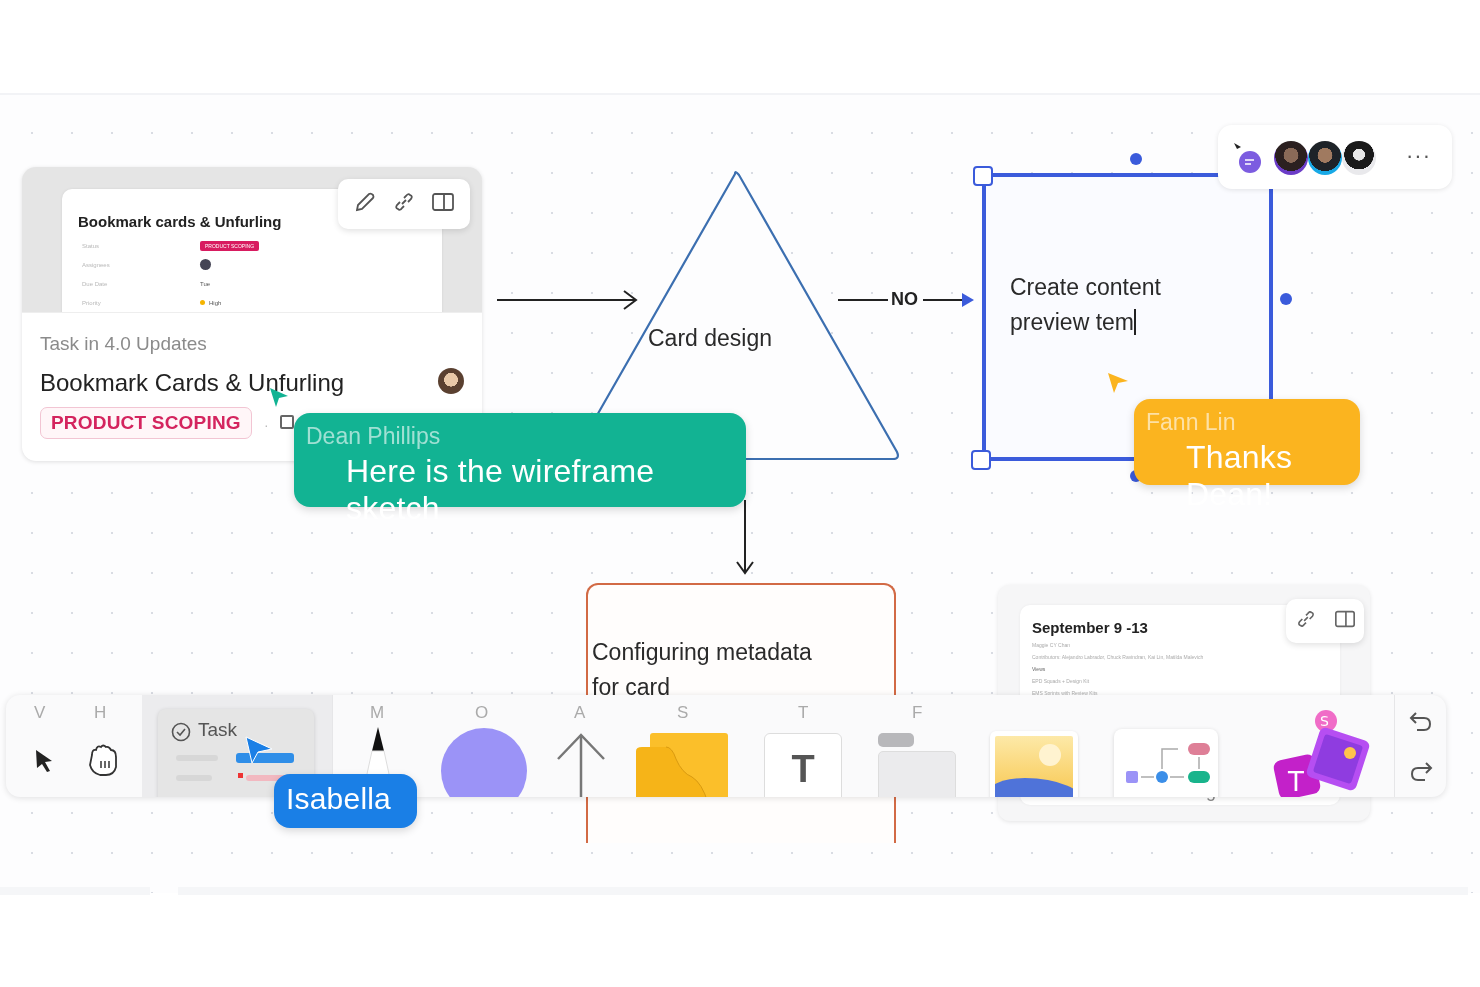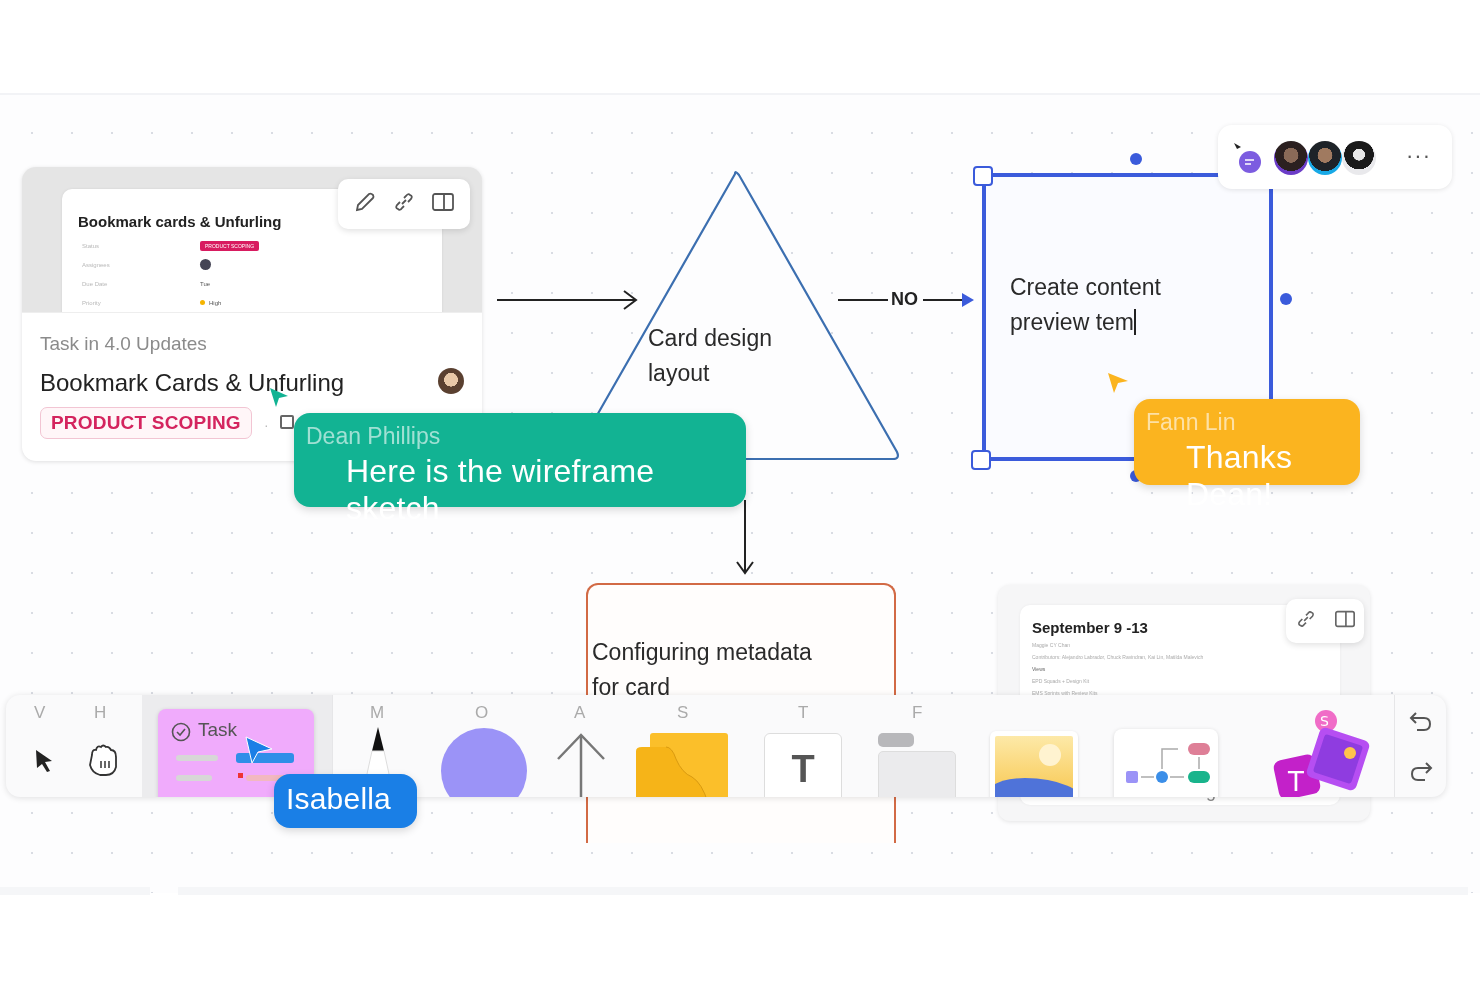--- a/index.html
+++ b/index.html
@@ -101,21 +101,21 @@
     .doc-actions { position: absolute; left: 288px; top: 14px; width: 78px; height: 44px; background: #fff; border-radius: 10px; box-shadow: 0 2px 6px rgba(0,0,0,0.12); display: flex; align-items: center; justify-content: space-around; }
     .doc-footer { position: absolute; left: 112px; top: 196px; font-size: 18px; color: #888; }
 
     
     .toolbar {
       position: absolute; left: 6px; top: 695px; width: 1440px; height: 102px;
       background: #fafafb; border-radius: 14px; box-shadow: 0 1px 6px rgba(0,0,0,0.12); overflow: hidden;
     }
     .tb-key { position: absolute; top: 8px; font-size: 17px; color: #aaa; }
     .tb-sep { position: absolute; top: 0; width: 1px; height: 102px; background: #e6e6e8; }
-    .task-tool { position: absolute; left: 152px; top: 14px; width: 156px; height: 96px; background: #f0abfc; border-radius: 8px; box-shadow: 0 1px 4px rgba(0,0,0,0.15); padding-left: 17px; }
+    .task-tool { position: absolute; left: 152px; top: 14px; width: 156px; height: 96px; background: #e5e5e5; border-radius: 8px; box-shadow: 0 1px 4px rgba(0,0,0,0.15); padding-left: 17px; }
     .task-tool-label { position: absolute; left: 40px; top: 10px; font-size: 19px; color: #555; }
     .task-line { position: absolute; height: 6px; border-radius: 3px; }
 
     .cursor { position: absolute; width: 0; height: 0; }
   </style>
 </head>
 <body>
 
 <div class="canvas"></div>
 <div class="bottom-strip" style="left:0;width:150px;"></div>
@@ -185,21 +185,20 @@
     <div class="task-cal"></div>
   </div>
 </div>
 
 <svg class="cursor" style="left:268px;top:386px;width:22px;height:22px;">
   <path d="M2 2 L20 10 L11 12 L8 21 Z" fill="#12b393"></path>
 </svg>
 
 <div class="shape-label" style="left:648px;top:321px;width:180px;">
   <div>Card design</div>
-  <div>layout</div>
 </div>
 
 <div class="no-label">NO</div>
 
 <div class="sel-box"></div>
 <div class="handle-sq" style="left:973px;top:166px;"></div>
 <div class="handle-sq" style="left:971px;top:450px;"></div>
 <div class="handle-dot" style="left:1130px;top:153px;"></div>
 <div class="handle-dot" style="left:1280px;top:293px;"></div>
 <div class="handle-dot" style="left:1130px;top:470px;"></div>

